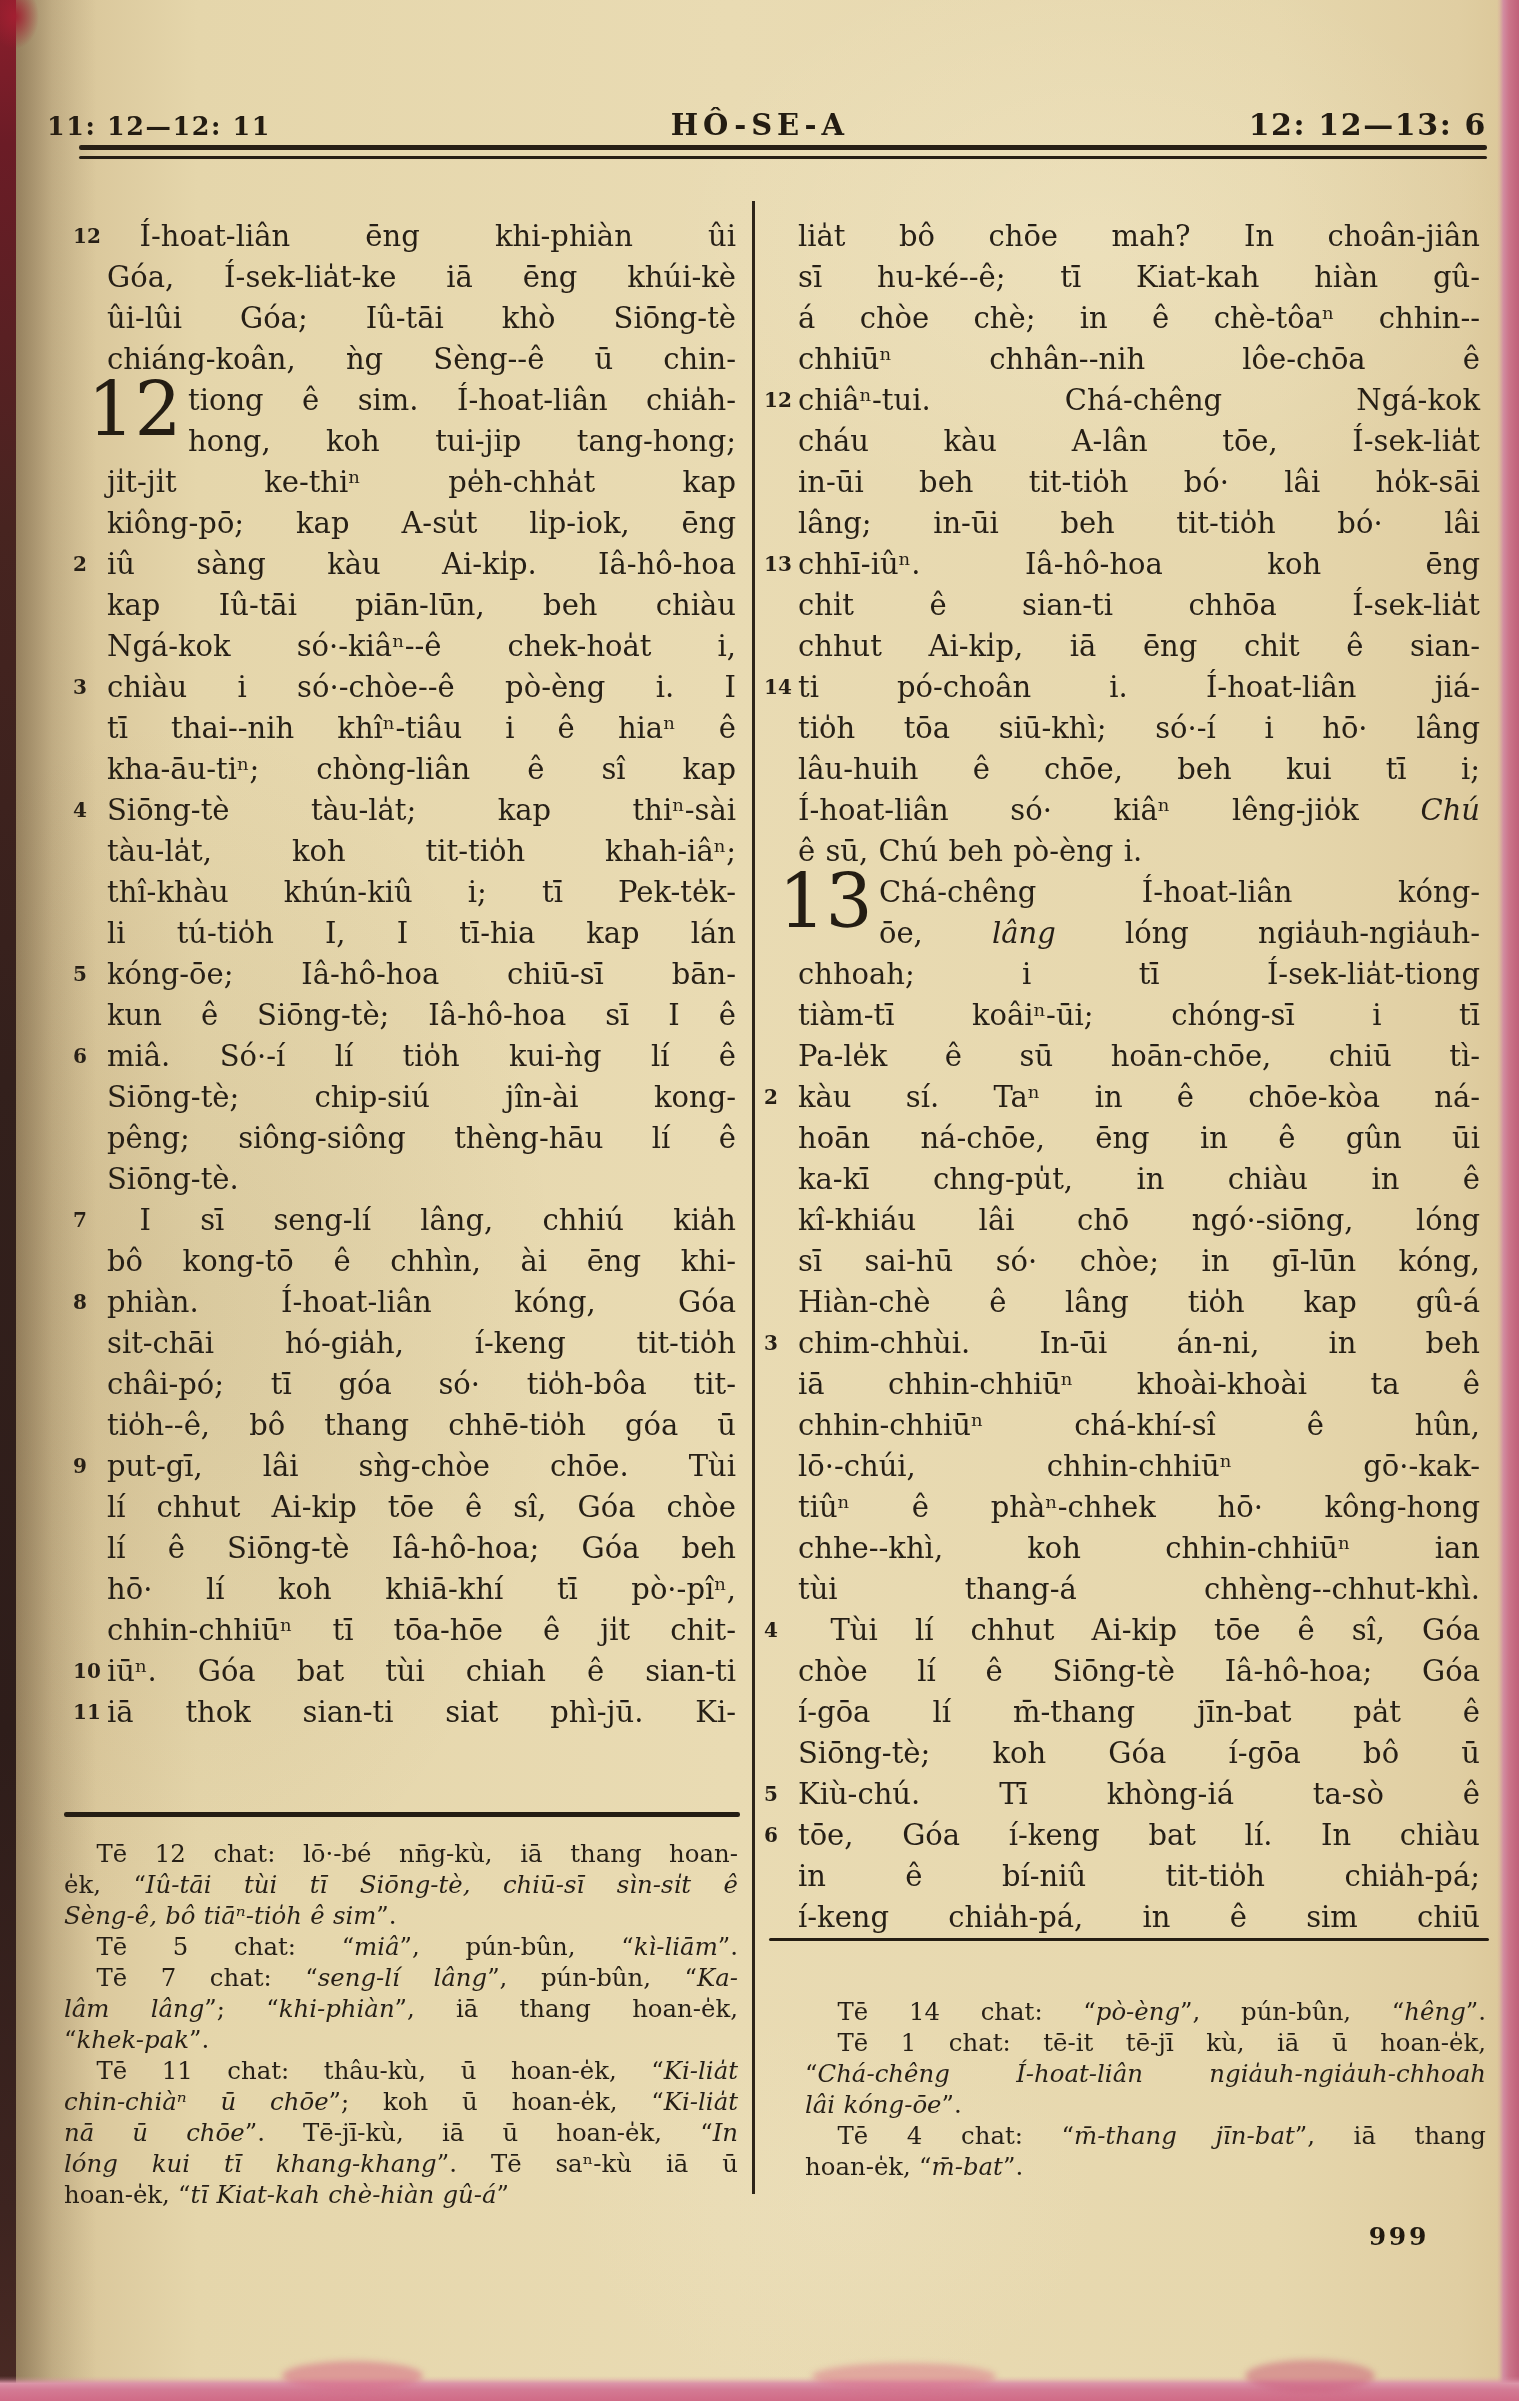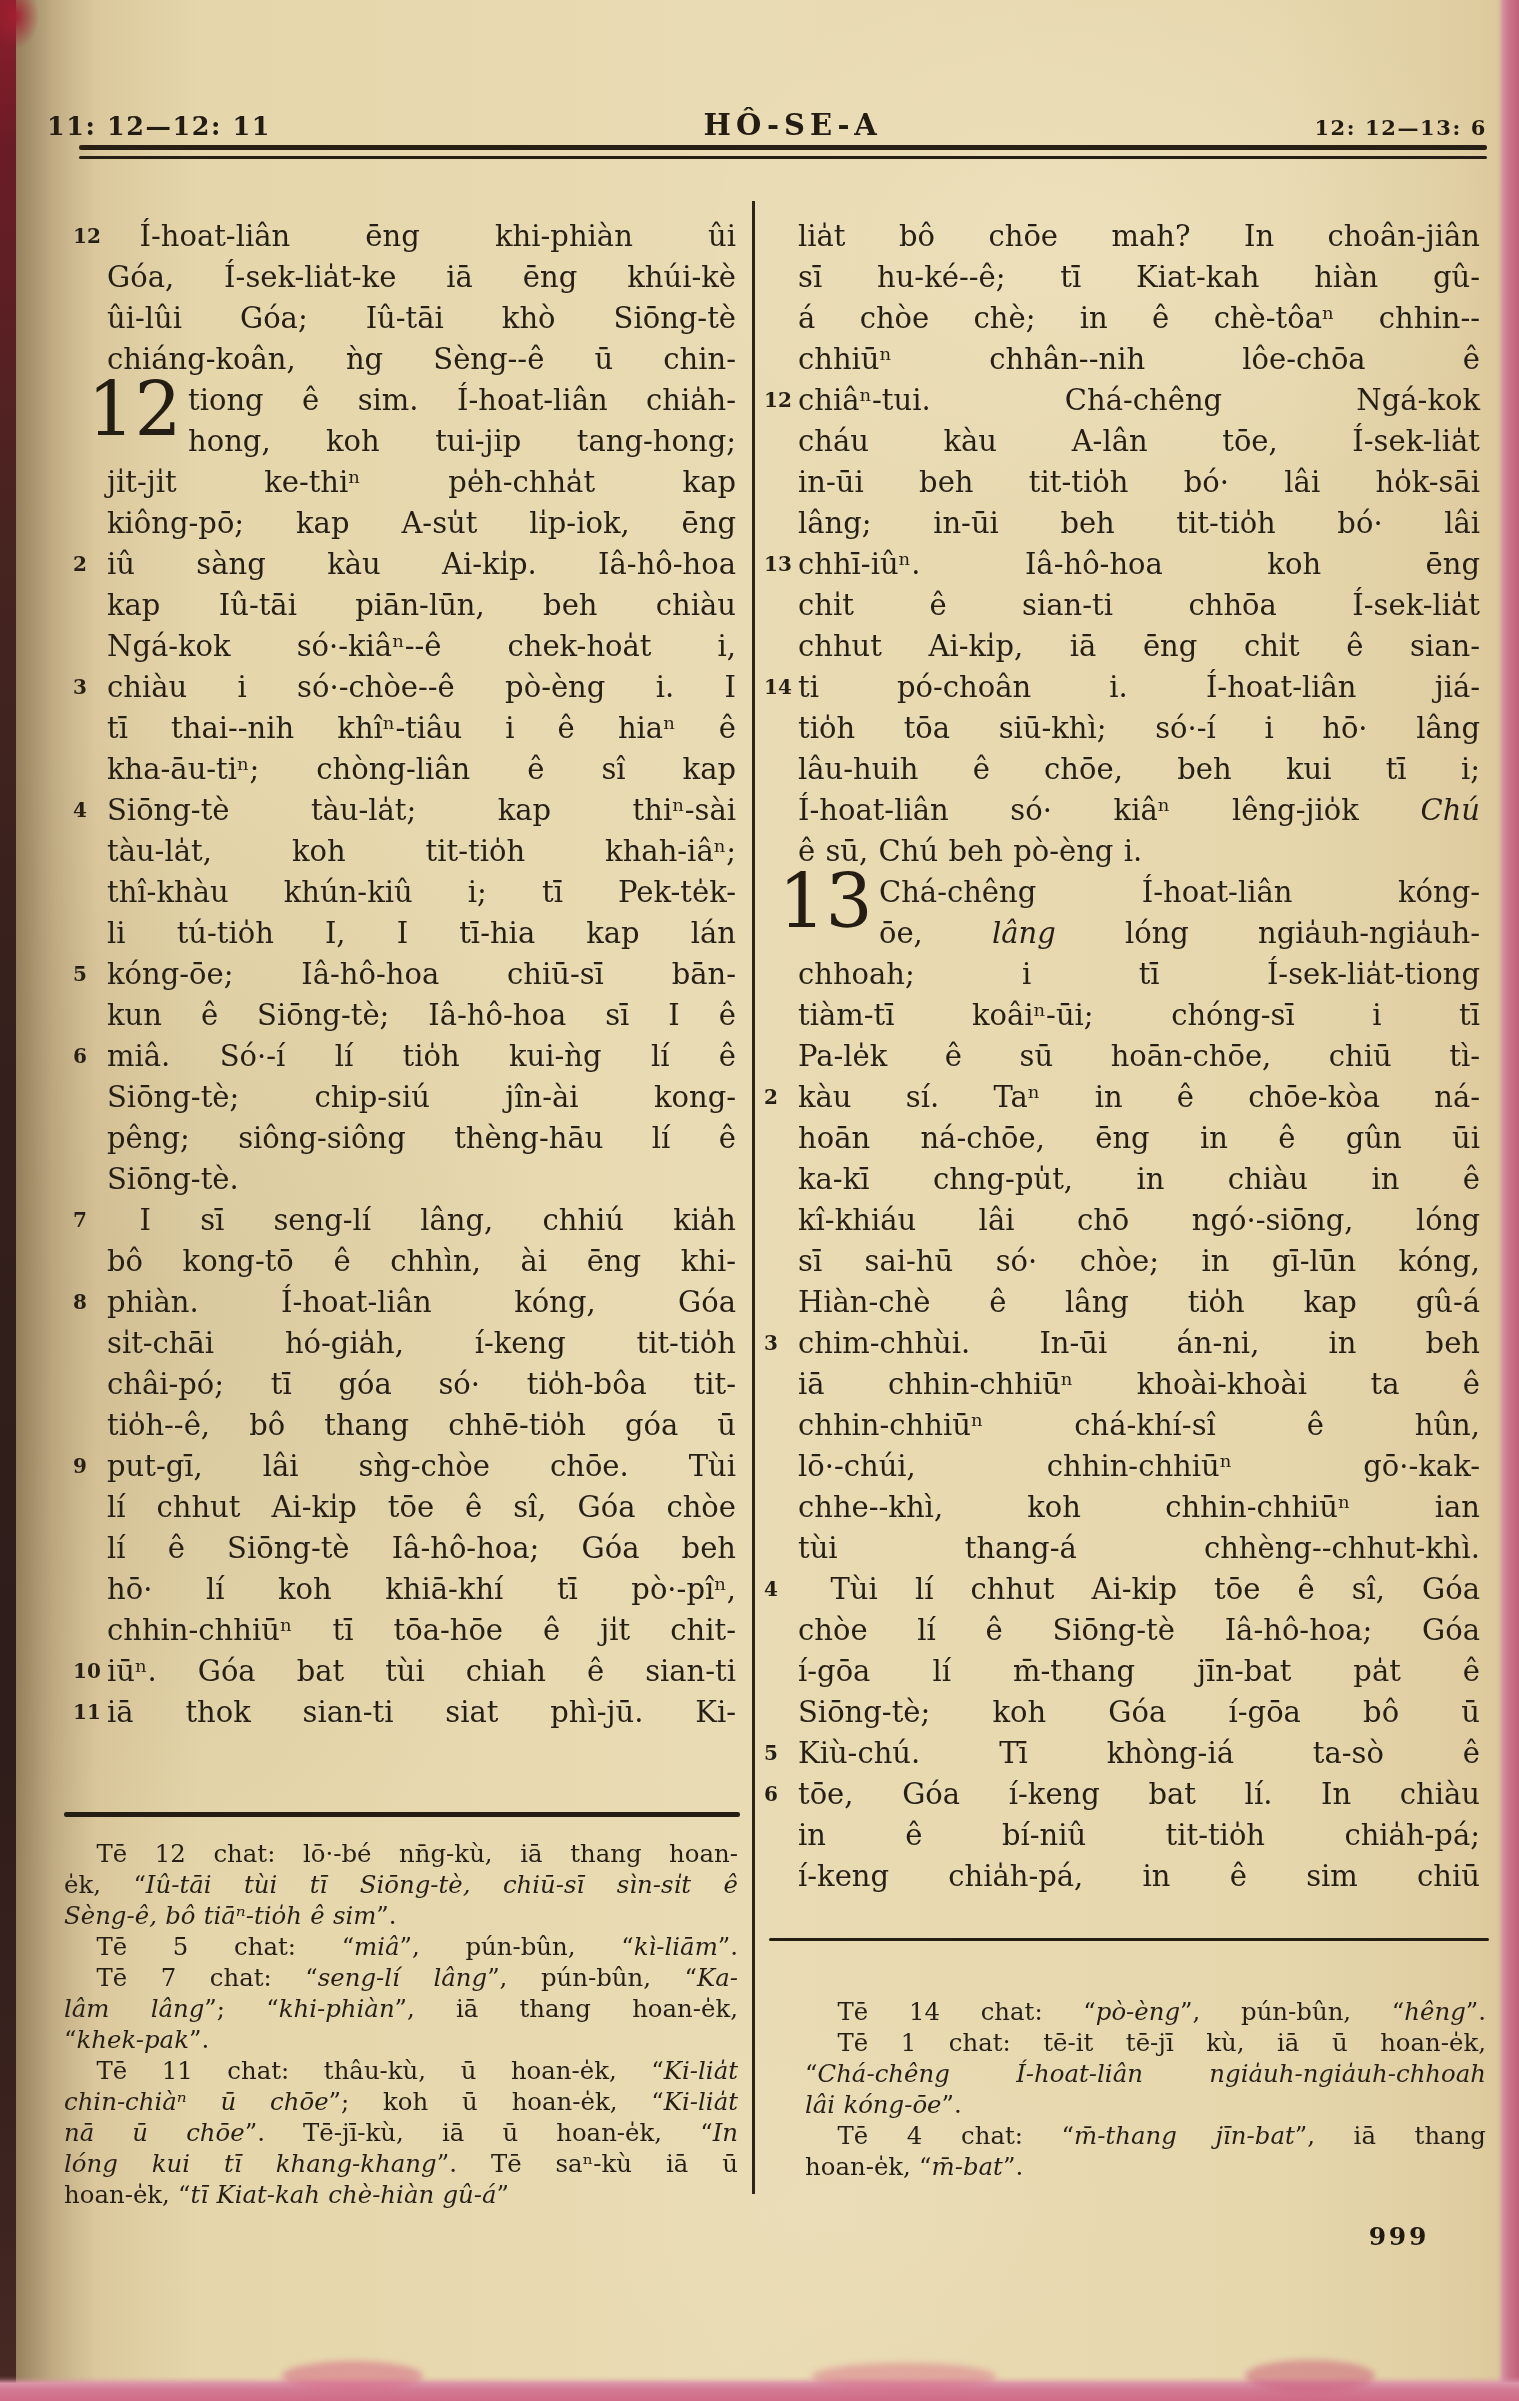--- a/index.html
+++ b/index.html
@@ -28,21 +28,21 @@
   .blot-b2{left:812px;bottom:10.8px;width:184px;height:27px;background:rgba(214,106,133,0.45);}
   .blot-b3{left:1245px;bottom:8.7px;width:130px;height:32.5px;background:rgba(201,90,120,0.5);}
   .corner-red{position:absolute;left:-9.7px;top:-16.2px;width:49px;height:65px;z-index:7;border-radius:50%;
     background:radial-gradient(closest-side,#a21f31,rgba(162,31,49,0));}
 
   
   .header-row{position:absolute;left:47px;top:64px;width:1440px;height:54px;z-index:4;
     display:flex;justify-content:space-between;align-items:baseline;font-weight:700;color:#231c12;}
   .header-left{font-size:25.4px;letter-spacing:1.6px;}
   .header-center{font-size:29px;letter-spacing:4.9px;margin-top:44px;}
-  .header-right{font-size:21px;letter-spacing:1.6px;}
+  .header-right{font-size:30px;letter-spacing:1.6px;}
   .double-rule{position:absolute;left:79px;top:145px;width:1408px;z-index:4;}
   .double-rule .r1{height:4.9px;background:#271f15;border-radius:2.2px;}
   .double-rule .r2{height:2.7px;background:#271f15;margin-top:6.5px;border-radius:1.6px;}
 
   .divider{position:absolute;left:752px;top:201px;width:2.7px;height:1993px;background:#2e2519;z-index:4;}
 
   
   .col{position:absolute;z-index:4;}
   .col-left{left:107px;top:216px;width:629px;font-size:29px;}
   .col-left .line{height:41px;line-height:41px;}
@@ -160,20 +160,21 @@
       <div class="line"><span class="v">2</span><span>kàu sí. Taⁿ in ê chōe-kòa ná-</span></div>
       <div class="line"><span>hoān ná-chōe, ēng in ê gûn ūi</span></div>
       <div class="line"><span>ka-kī chng-pu̍t, in chiàu in ê</span></div>
       <div class="line"><span>kî-khiáu lâi chō ngó·-siōng, lóng</span></div>
       <div class="line"><span>sī sai-hū só· chòe; in gī-lūn kóng,</span></div>
       <div class="line"><span>Hiàn-chè ê lâng tio̍h kap gû-á</span></div>
       <div class="line"><span class="v">3</span><span>chim-chhùi. In-ūi án-ni, in beh</span></div>
       <div class="line"><span>iā chhin-chhiūⁿ khoài-khoài ta ê</span></div>
       <div class="line"><span>chhin-chhiūⁿ chá-khí-sî ê hûn,</span></div>
       <div class="line"><span>lō·-chúi, chhin-chhiūⁿ gō·-kak-</span></div>
+      <div class="line"><span>tiûⁿ ê phàⁿ-chhek hō· kông-hong</span></div>
       <div class="line"><span>chhe--khì, koh chhin-chhiūⁿ ian</span></div>
       <div class="line"><span>tùi thang-á chhèng--chhut-khì.</span></div>
       <div class="line ind"><span class="v">4</span><span>Tùi lí chhut Ai-ki̍p tōe ê sî, Góa</span></div>
       <div class="line"><span>chòe lí ê Siōng-tè Iâ-hô-hoa; Góa</span></div>
       <div class="line"><span>í-gōa lí m̄-thang jīn-bat pa̍t ê</span></div>
       <div class="line"><span>Siōng-tè; koh Góa í-gōa bô ū</span></div>
       <div class="line"><span class="v">5</span><span>Kiù-chú. Tī khòng-iá ta-sò ê</span></div>
       <div class="line"><span class="v">6</span><span>tōe, Góa í-keng bat lí. In chiàu</span></div>
       <div class="line"><span>in ê bí-niû tit-tio̍h chia̍h-pá;</span></div>
       <div class="line"><span>í-keng chia̍h-pá, in ê sim chiū</span></div>

